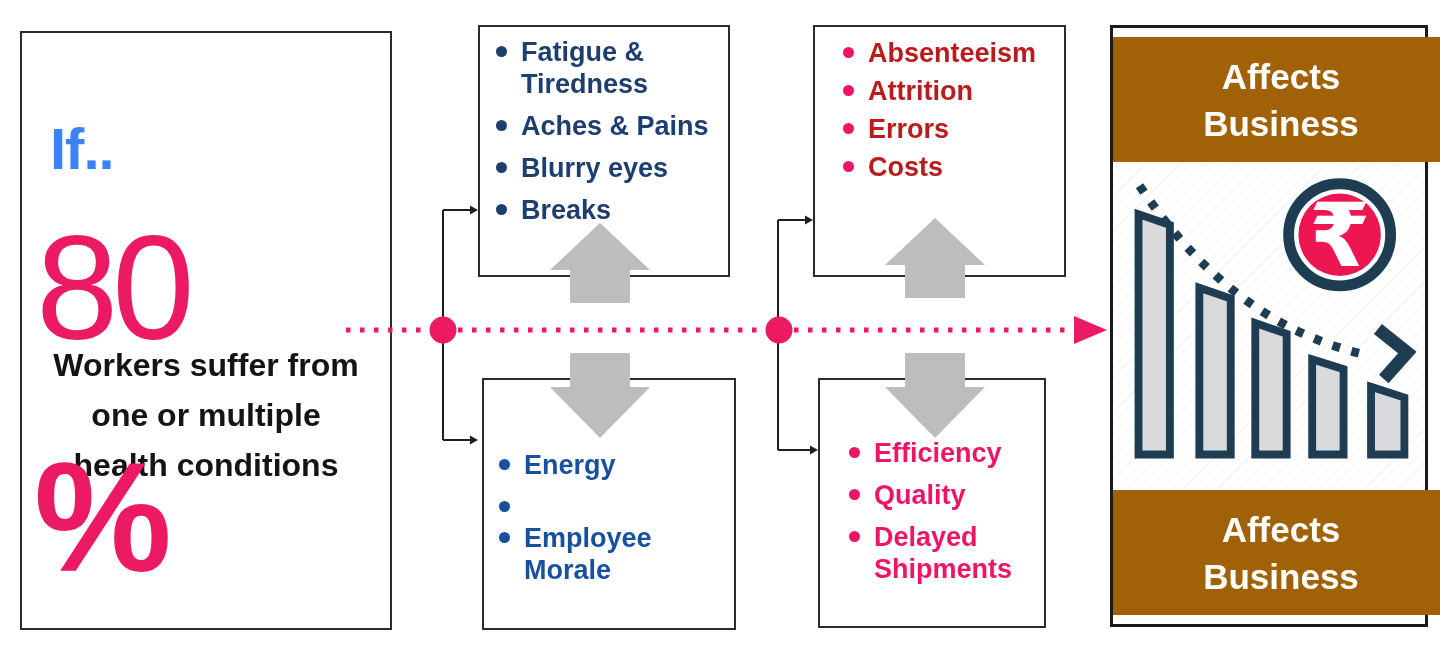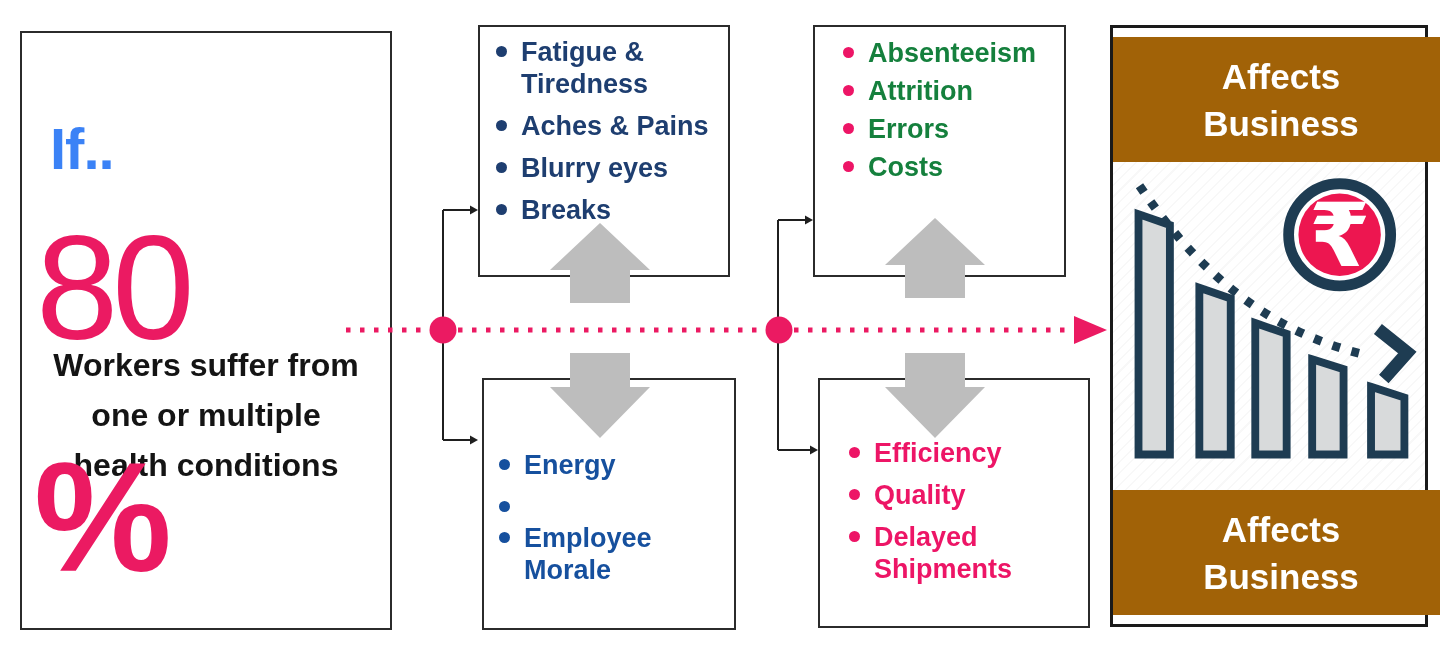--- a/index.html
+++ b/index.html
@@ -19,21 +19,21 @@
   .stat-percent{position:absolute;left:12px;top:407px;font-size:155px;font-weight:800;
                 color:#EB1A62;line-height:1;}
 
   
   ul.blist{position:absolute;margin:0;padding:0;list-style:none;z-index:6;}
   ul.blist li{display:flex;align-items:flex-start;margin:0 0 10px 0;}
   ul.blist .dot{flex:0 0 11px;width:11px;height:11px;border-radius:50%;margin-top:10px;}
   ul.blist .li-text{font-size:27px;font-weight:700;line-height:32px;margin-left:14px;}
   ul.navy .dot{background:#1E3E70;} ul.navy .li-text{color:#1E3E70;max-width:200px;}
   ul.blue .dot{background:#16509E;} ul.blue .li-text{color:#16509E;max-width:205px;}
-  ul.pinktop .dot{background:#ED1566;} ul.pinktop .li-text{color:#15803d;max-width:195px;}
+  ul.pinktop .dot{background:#ED1566;} ul.pinktop .li-text{color:#b91c1c;max-width:195px;}
   ul.pinktop li{margin-bottom:6px;}
   ul.pinkbot .dot{background:#ED1566;} ul.pinkbot .li-text{color:#ED1566;max-width:175px;}
 
   
   .garrow{position:absolute;z-index:5;}
 
   
   .overlay{position:absolute;left:0;top:0;z-index:7;pointer-events:none;}
 
   
@@ -123,21 +123,21 @@
           <span class="li-text">Errors</span>
         </li>
 
         <li>
           <span class="dot"></span>
           <span class="li-text">Costs</span>
         </li>
       </ul>
   </div>
 
-  <div class="box" style="left:818px;top:378px;width:272px;height:250px;">
+  <div class="box" style="left:818px;top:378px;width:228px;height:250px;">
     <ul class="blist pinkbot" style="top:57px;left:29px;">
 
         <li>
           <span class="dot"></span>
           <span class="li-text">Efficiency</span>
         </li>
 
         <li>
           <span class="dot"></span>
           <span class="li-text">Quality</span>

